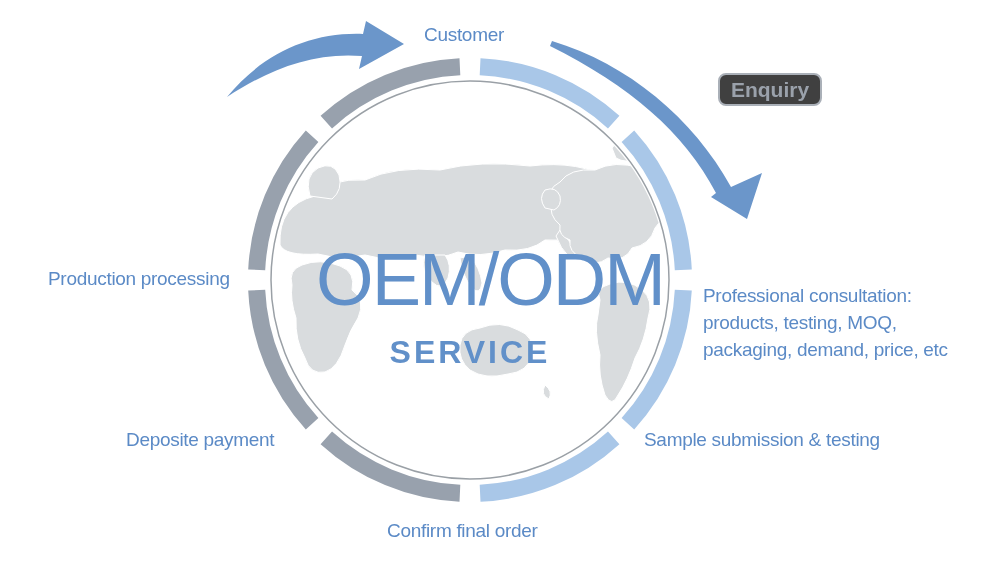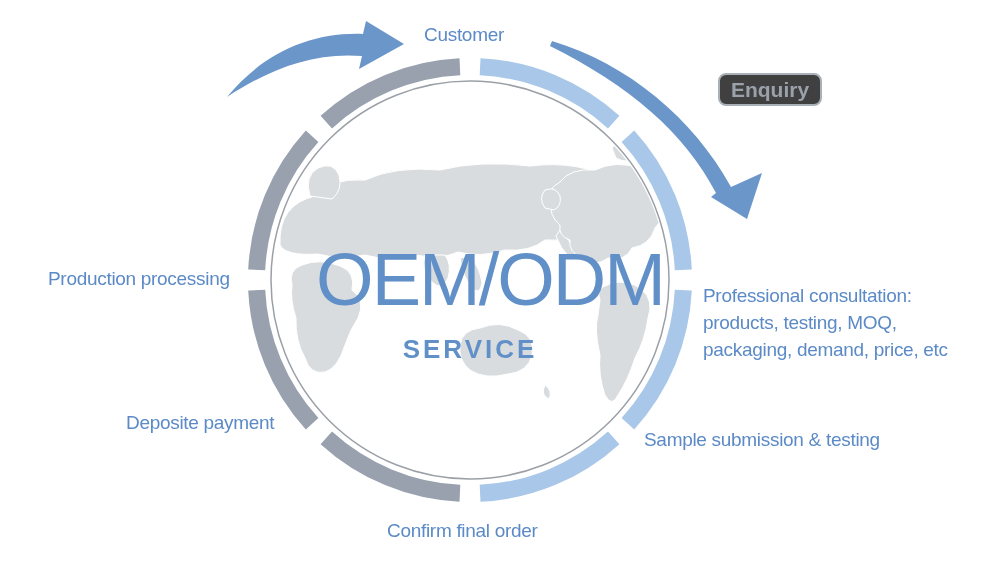--- a/index.html
+++ b/index.html
@@ -15,21 +15,21 @@
     color:var(--label-blue);white-space:nowrap;line-height:1.35;
   }
   .multiline{white-space:pre-line;line-height:27px;}
   .center-title{
     position:absolute;left:470px;top:243px;transform:translateX(-50%);
     color:var(--title-blue);font-weight:400;font-size:74px;letter-spacing:-2px;
     line-height:1;white-space:nowrap;margin-left:20px;
   }
   .center-subtitle{
     position:absolute;left:470px;top:334px;transform:translateX(-50%);
-    color:var(--title-blue);font-weight:700;font-size:26px;letter-spacing:3px;
+    color:var(--title-blue);font-weight:700;font-size:32px;letter-spacing:3px;
     white-space:nowrap;
   }
   .enquiry-badge{
     position:absolute;left:718px;top:73px;width:100px;height:29px;
     border:2px solid var(--badge-border);border-radius:8px;
     display:flex;align-items:center;justify-content:center;
     color:var(--badge-gray);font-weight:700;font-size:21px;background:#404040;
   }
 </style>
 </head>
@@ -87,17 +87,17 @@
   <div class="step-label" style="left:424px;top:22px;">Customer</div>
 
   <div class="step-label multiline" style="left:703px;top:238px;margin-top:44px;">Professional consultation:
 products, testing, MOQ,
 packaging, demand, price, etc</div>
 
   <div class="step-label" style="left:644px;top:427px;">Sample submission &amp; testing</div>
 
   <div class="step-label" style="left:387px;top:518px;">Confirm final order</div>
 
-  <div class="step-label" style="left:126px;top:410px;">Deposite payment</div>
+  <div class="step-label" style="left:126px;top:427px;">Deposite payment</div>
 
   <div class="step-label" style="left:48px;top:266px;">Production processing</div>
 
 </div>
 
 </body></html>

